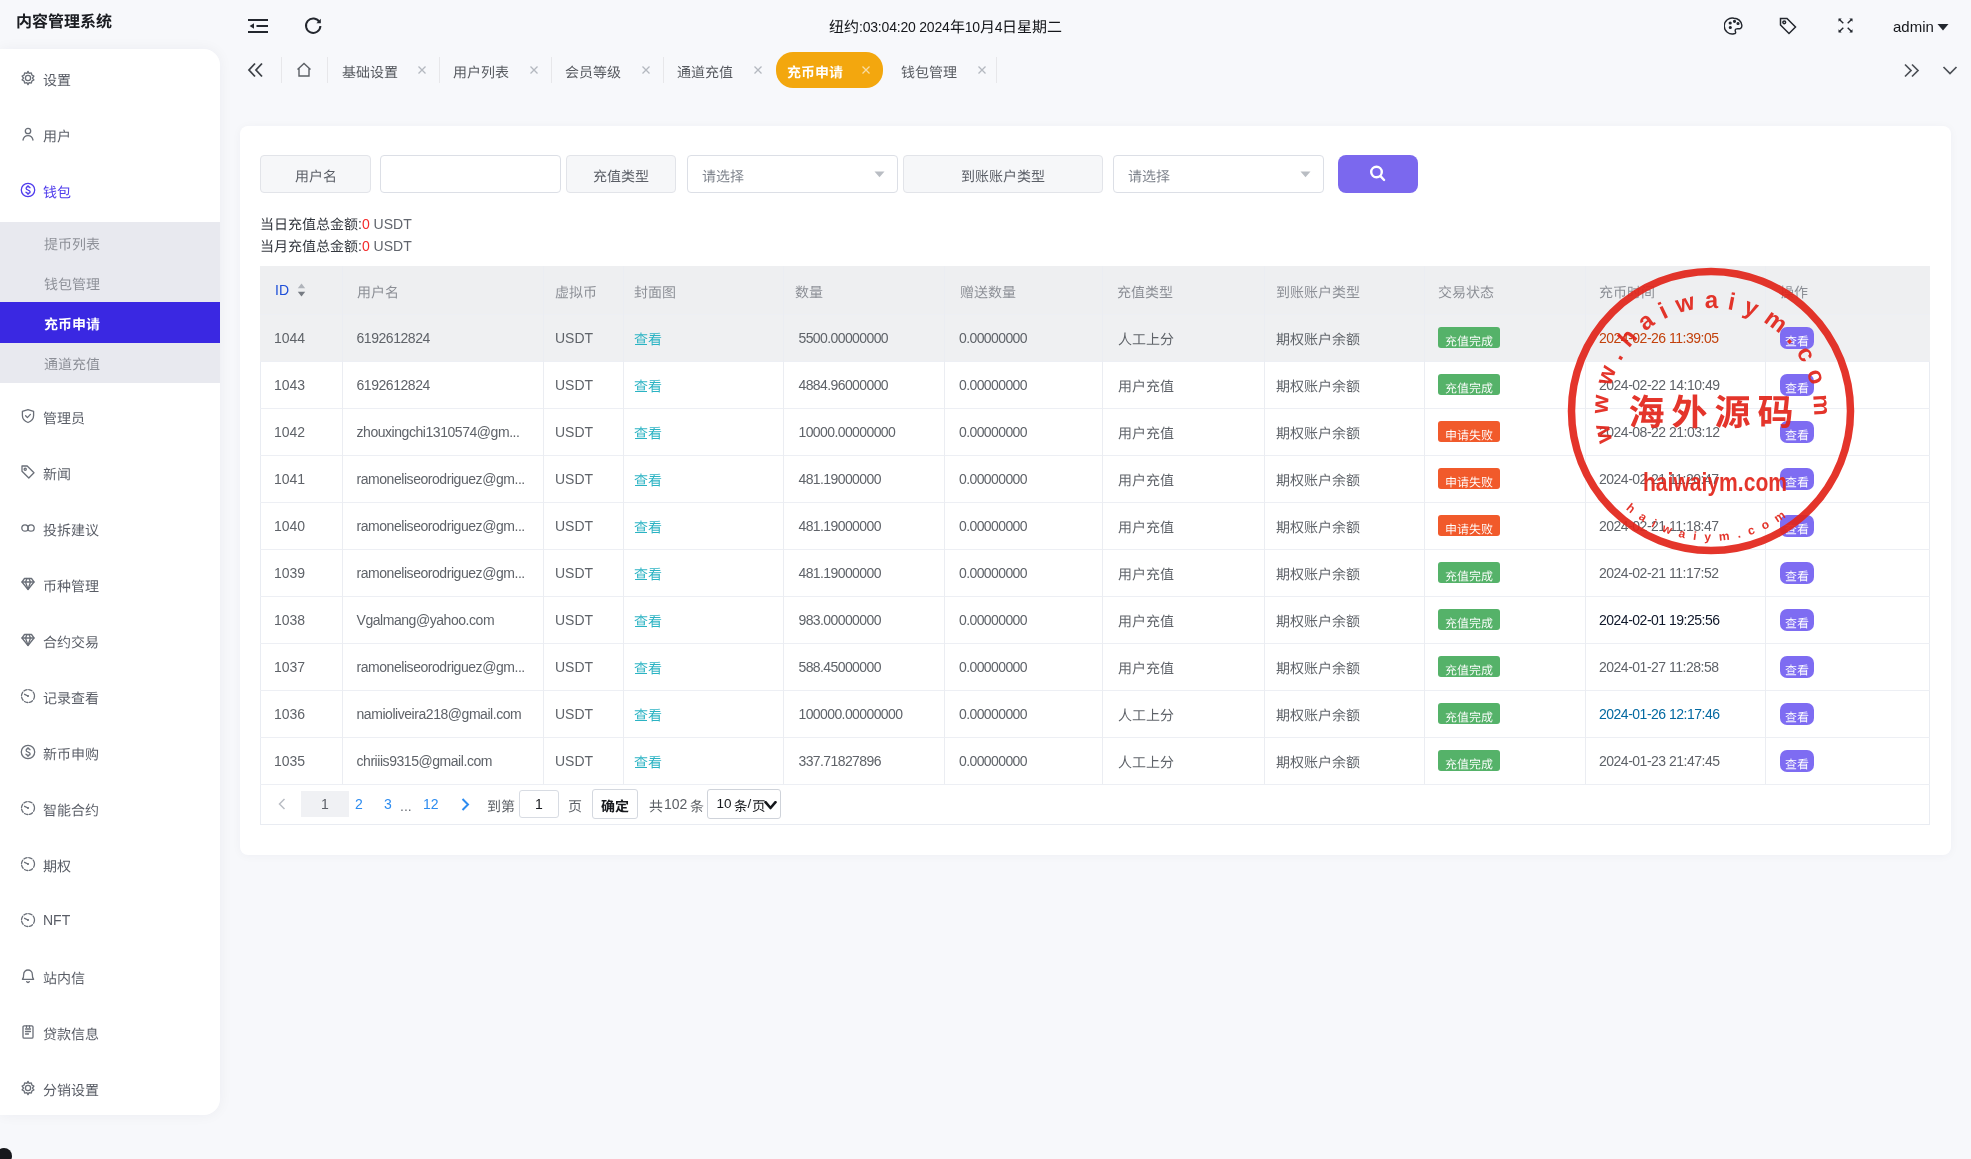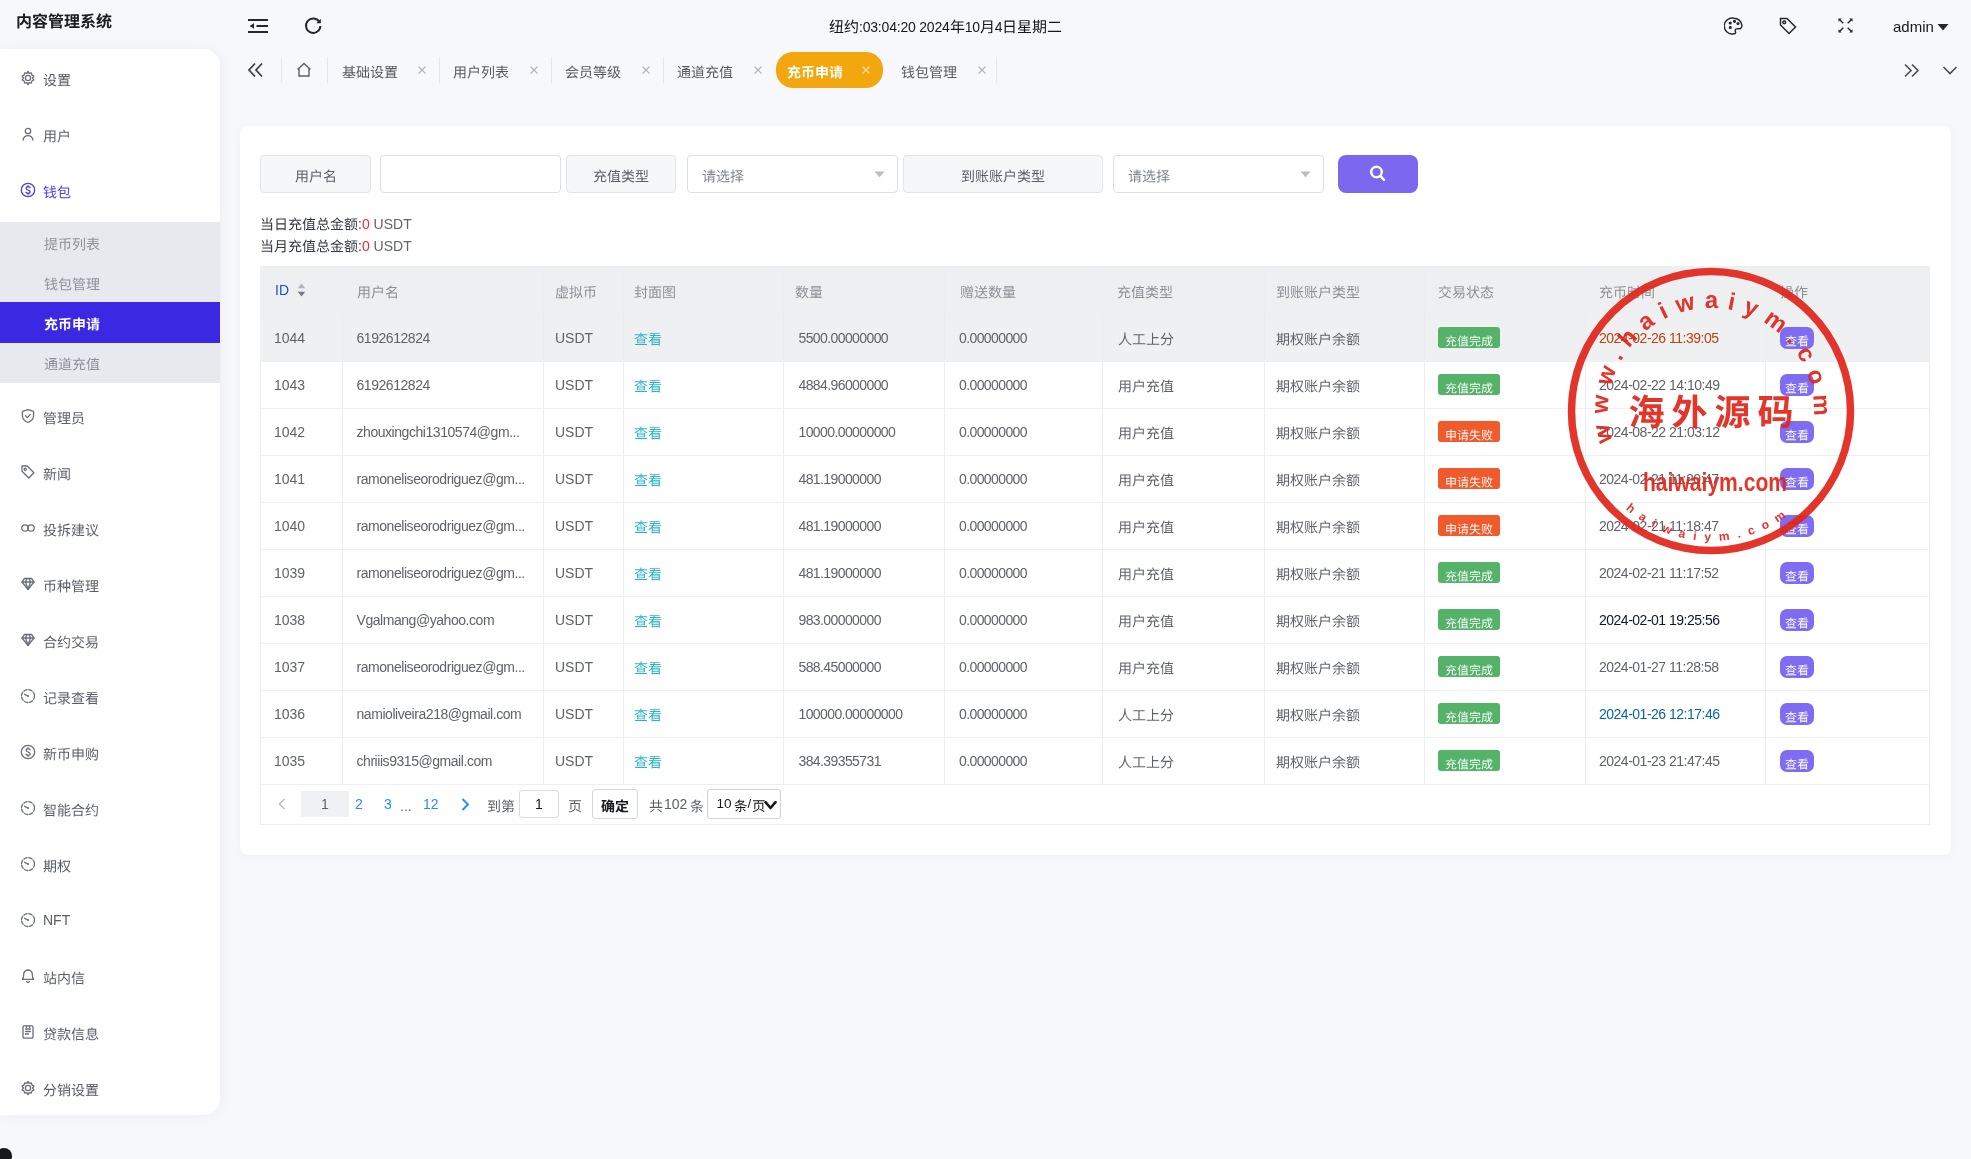--- a/index.html
+++ b/index.html
@@ -951,21 +951,21 @@
       <use href="#r67e5" x="0"></use>
       <use href="#r770b" x="1000"></use>
     </svg></div>
 <div style="position:absolute;left:274.0px;top:753.5px;font:normal 14px 'Liberation Sans',sans-serif;color:#5f6369;line-height:1;white-space:nowrap;letter-spacing:normal">1035</div>
 <div style="position:absolute;left:356.5px;top:753.5px;font:normal 14px 'Liberation Sans',sans-serif;color:#5f6369;line-height:1;white-space:nowrap;letter-spacing:-0.45px">chriiis9315@gmail.com</div>
 <div style="position:absolute;left:555.0px;top:753.5px;font:normal 14px 'Liberation Sans',sans-serif;color:#5f6369;line-height:1;white-space:nowrap;letter-spacing:normal">USDT</div>
 <div style="position:absolute;left:634.0px;top:753.1px;height:14px"><svg style="vertical-align:-0.12em;" width="28.0" height="14" viewBox="0 -880 2000 1000" fill="#2bb3c3">
       <use href="#r67e5" x="0"></use>
       <use href="#r770b" x="1000"></use>
     </svg></div>
-<div style="position:absolute;left:798.5px;top:753.5px;font:normal 14px 'Liberation Sans',sans-serif;color:#5f6369;line-height:1;white-space:nowrap;letter-spacing:-0.6px">384.39355731</div>
+<div style="position:absolute;left:798.5px;top:753.5px;font:normal 14px 'Liberation Sans',sans-serif;color:#5f6369;line-height:1;white-space:nowrap;letter-spacing:-0.6px">337.71827896</div>
 <div style="position:absolute;left:959.0px;top:753.5px;font:normal 14px 'Liberation Sans',sans-serif;color:#5f6369;line-height:1;white-space:nowrap;letter-spacing:-0.6px">0.00000000</div>
 <div style="position:absolute;left:1118.0px;top:753.1px;height:14px"><svg style="vertical-align:-0.12em;" width="56.0" height="14" viewBox="0 -880 4000 1000" fill="#5f6369">
       <use href="#r4eba" x="0"></use>
       <use href="#r5de5" x="1000"></use>
       <use href="#r4e0a" x="2000"></use>
       <use href="#r5206" x="3000"></use>
     </svg></div>
 <div style="position:absolute;left:1276.0px;top:753.1px;height:14px"><svg style="vertical-align:-0.12em;" width="84.0" height="14" viewBox="0 -880 6000 1000" fill="#5f6369">
       <use href="#r671f" x="0"></use>
       <use href="#r6743" x="1000"></use>

